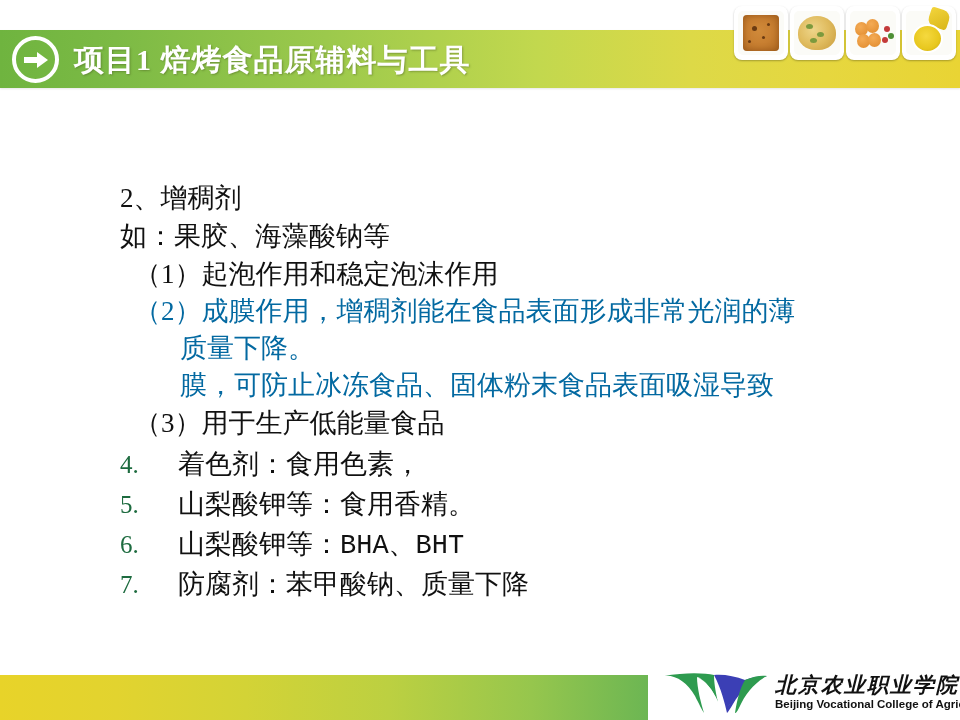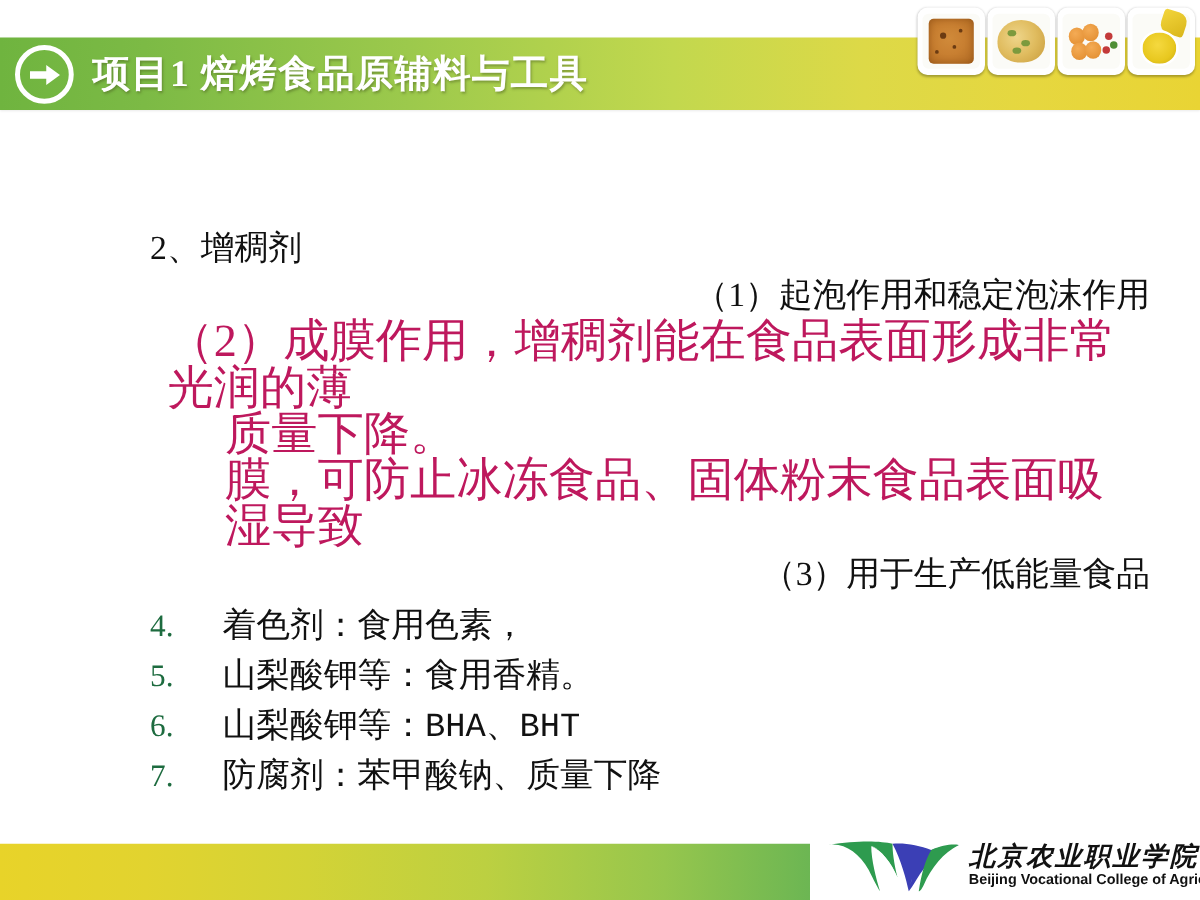--- a/index.html
+++ b/index.html
@@ -135,26 +135,26 @@
   }
 
   .line {
     font-size: 27px;
     line-height: 38px;
     color: #111111;
     white-space: nowrap;
     font-family: "Liberation Serif", "DejaVu Serif", serif;
   }
 
-  .line.indent1 { padding-left: 14px; text-align: right; }
+  .line.indent1 { padding-left: 14px; }
 
   .para {
-    font-size: 37px;
+    font-size: 27px;
     line-height: 37px;
-    color: #be185d;
+    color: #0369a1;
     padding-left: 14px;
     text-indent: 0;
     width: 790px;
   }
   .para .cont { display: block; padding-left: 46px; }
 
   
   .num-list { margin-top: 4px; }
   .num-row {
     display: flex;
@@ -272,20 +272,21 @@
       <div class="handle"></div>
       <div class="bowl"></div>
     </div>
 
   </div>
 
   <div class="content">
 
     <div class="line">2、增稠剂</div>
 
+    <div class="line">如：果胶、海藻酸钠等</div>
 
     <div class="line indent1"><span>（1）</span><span>起泡作用和稳定泡沫作用</span></div>
 
     <div class="para"><span>（2）</span><span>成膜作用，增稠剂能在食品表面形成非常光润的薄</span><span class="cont">质量下降。</span><span class="cont">膜，可防止冰冻食品、固体粉末食品表面吸湿导致</span></div>
 
     <div class="line indent1"><span>（3）</span><span>用于生产低能量食品</span></div>
 
     <div class="num-list">
 
       <div class="num-row">

